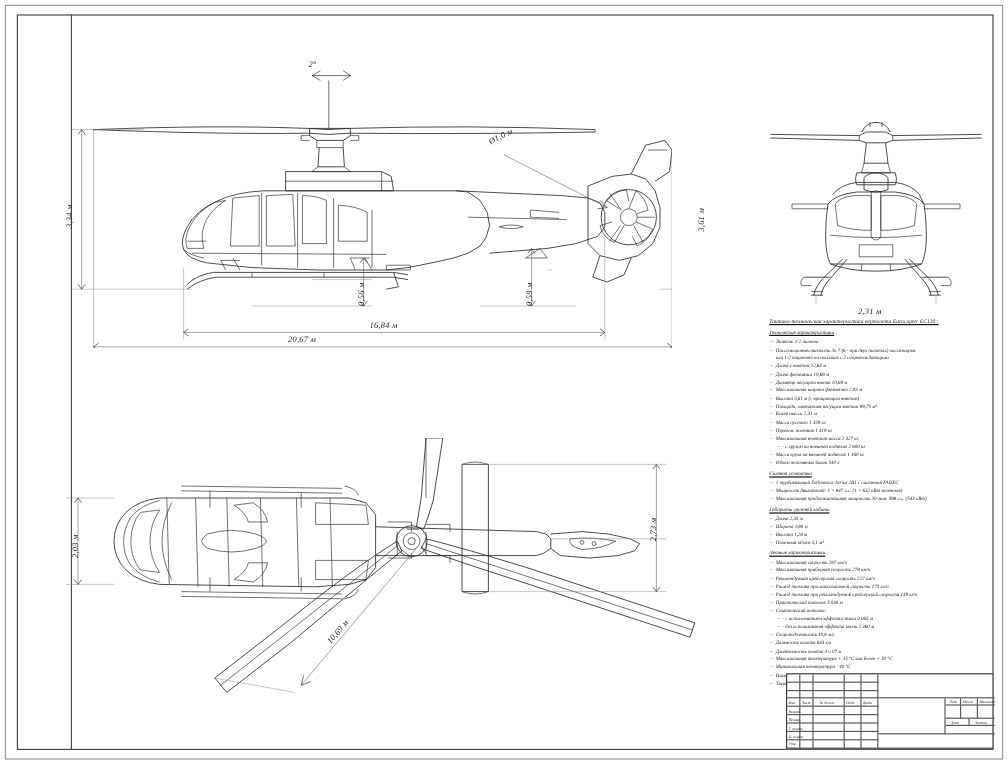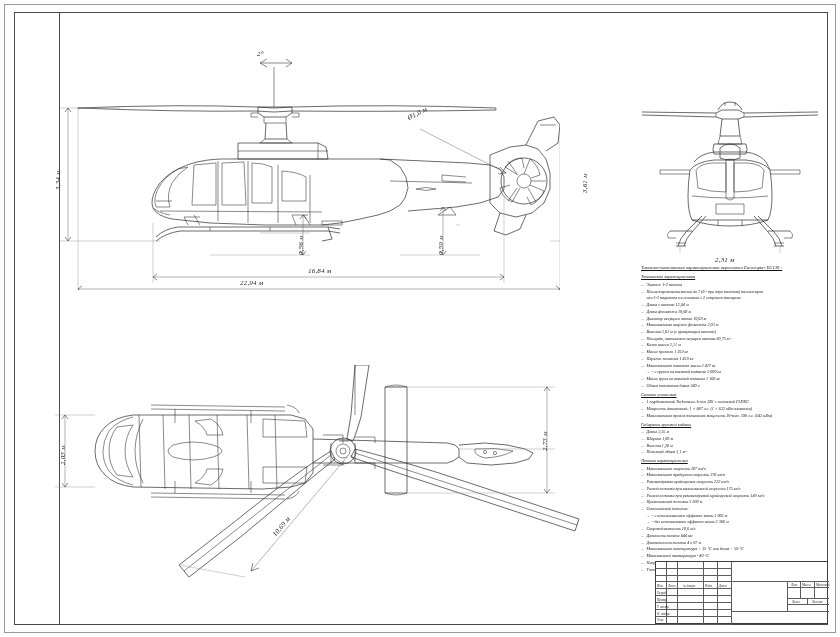--- a/index.html
+++ b/index.html
@@ -172,21 +172,21 @@
       <path class="dimline" d="M360 74 L446 118"></path>
       <path class="ln2" d="M440 112 L446 118 L438 119"></path>
 
       <path class="ext" d="M500 62 L534 62 M490 186 L534 186"></path>
       <path class="dimline" d="M527 62 L527 186"></path>
       <path class="ln2" d="M524 66 L527 62 L530 66 M524 182 L527 186 L530 182"></path>
     </svg>
 
     <div class="dimtxt v" style="left:-6px;top:135px;transform:rotate(-90deg);">3,34 м</div>
     <div class="dimtxt" style="left:248px;top:212px;">16,84 м</div>
-    <div class="dimtxt" style="left:180px;top:224px;">22,94 м</div>
+    <div class="dimtxt" style="left:180px;top:224px;">20,67 м</div>
     <div class="dimtxt v" style="left:521px;top:138px;transform:rotate(-90deg);">3,61 м</div>
     <div class="dimtxt v" style="left:237px;top:200px;transform:rotate(-90deg);">0,56 м</div>
     <div class="dimtxt v" style="left:377px;top:200px;transform:rotate(-90deg);">0,59 м</div>
     <div class="dimtxt" style="left:346px;top:60px;transform:rotate(-27deg);transform-origin:0 0;">Ø1,0 м</div>
     <div class="dimtxt" style="left:197px;top:-5px;">2°</div>
   </div>
 
   <div id="view-front">
     <svg width="200" height="165" viewBox="0 0 200 165">
 

